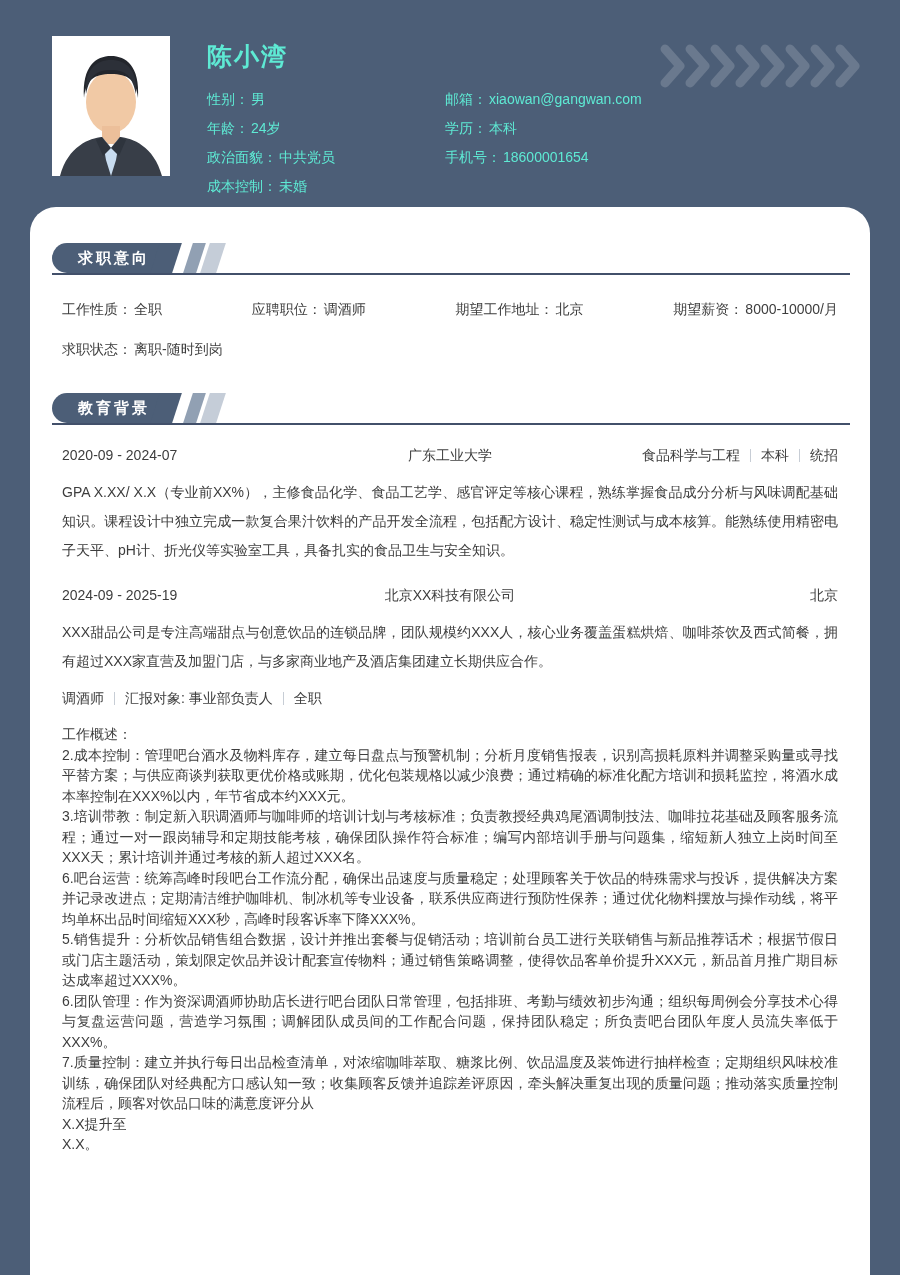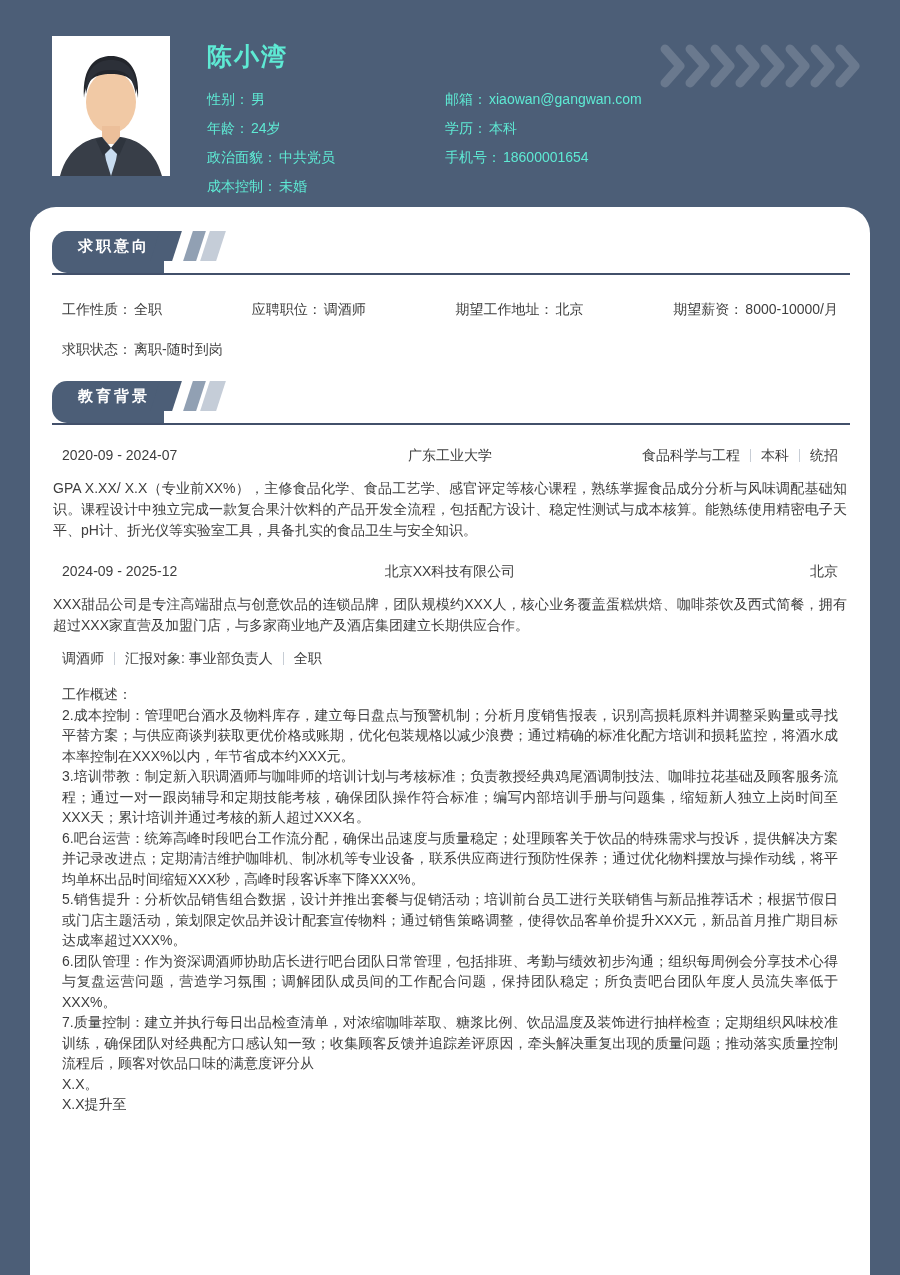--- a/index.html
+++ b/index.html
@@ -29,21 +29,21 @@
   .card {
     position:absolute; left:30px; right:30px; top:207px; bottom:0;
     background:#ffffff; border-radius:26px 26px 0 0;
     padding:38px 0 20px 0; overflow:hidden;
   }
   
   .section-header {
     position:relative; margin:0 20px 0 22px; height:30px;
     border-bottom:2px solid #42506a;
   }
-  .badge-row { position:absolute; left:0; bottom:0; display:flex; align-items:stretch; height:42px; }
+  .badge-row { position:absolute; left:0; bottom:0; display:flex; align-items:stretch; height:30px; }
   .badge {
     position:relative; background:#4c5e77; color:#ffffff;
     font-size:15px; font-weight:bold; letter-spacing:3px;
     line-height:30px; padding:0 14px 0 26px;
     border-radius:15px 0 0 15px; z-index:2; white-space:nowrap;
   }
   .badge::after {
     content:""; position:absolute; top:0; right:-13px; width:22px; height:30px;
     background:#4c5e77; transform:skewX(-18deg); z-index:-1;
   }
@@ -54,21 +54,21 @@
   
   .intent-row1 { display:flex; justify-content:space-between; margin:26px 32px 0; font-size:14px; }
   .intent-row2 { margin:22px 32px 0; font-size:14px; }
   .kv .lab { margin-right:2px; }
   
   .meta-row { display:flex; margin:22px 32px 0; font-size:14px; align-items:baseline; }
   .meta-left { flex:1; text-align:left; white-space:nowrap; }
   .meta-center { flex:1.3; text-align:center; white-space:nowrap; }
   .meta-right { flex:1; text-align:right; white-space:nowrap; }
   .vbar { display:inline-block; width:1px; height:13px; background:#c7cdd5; margin:0 10px; vertical-align:-2px; }
-  .para { margin:13px 23px 0; font-size:14px; line-height:21px; text-align:justify; }
+  .para { margin:13px 32px 0; font-size:14px; line-height:29px; text-align:justify; }
   .role-row { margin:14px 32px 0; font-size:14px; }
   .block { margin:16px 32px 0; font-size:14px; line-height:20.5px; }
   .block p { margin:0; text-align:justify; }
   .block .head { text-align:left; }
 </style>
 </head>
 <body>
 
 <div class="header">
   <div class="photo">
@@ -148,36 +148,36 @@
       <span class="meta-center">广东工业大学</span>
       <span class="meta-right">
         <span>食品科学与工程</span><span class="vbar"></span><span>本科</span><span class="vbar"></span><span>统招</span>
       </span>
     </div>
     <p class="para">GPA X.XX/ X.X（专业前XX%），主修食品化学、食品工艺学、感官评定等核心课程，熟练掌握食品成分分析与风味调配基础知识。课程设计中独立完成一款复合果汁饮料的产品开发全流程，包括配方设计、稳定性测试与成本核算。能熟练使用精密电子天平、pH计、折光仪等实验室工具，具备扎实的食品卫生与安全知识。</p>
   </div>
 
   <div class="section">
     <div class="meta-row">
-      <span class="meta-left">2024-09 - 2025-12</span>
+      <span class="meta-left">2024-09 - 2025-19</span>
       <span class="meta-center">北京XX科技有限公司</span>
       <span class="meta-right">北京</span>
     </div>
     <p class="para">XXX甜品公司是专注高端甜点与创意饮品的连锁品牌，团队规模约XXX人，核心业务覆盖蛋糕烘焙、咖啡茶饮及西式简餐，拥有超过XXX家直营及加盟门店，与多家商业地产及酒店集团建立长期供应合作。</p>
     <div class="role-row">
       <span>调酒师</span><span class="vbar"></span><span>汇报对象: 事业部负责人</span><span class="vbar"></span><span>全职</span>
     </div>
 
     <div class="block">
       <p class="head">工作概述：</p>
       <p>2.成本控制：管理吧台酒水及物料库存，建立每日盘点与预警机制；分析月度销售报表，识别高损耗原料并调整采购量或寻找平替方案；与供应商谈判获取更优价格或账期，优化包装规格以减少浪费；通过精确的标准化配方培训和损耗监控，将酒水成本率控制在XXX%以内，年节省成本约XXX元。</p>
       <p>3.培训带教：制定新入职调酒师与咖啡师的培训计划与考核标准；负责教授经典鸡尾酒调制技法、咖啡拉花基础及顾客服务流程；通过一对一跟岗辅导和定期技能考核，确保团队操作符合标准；编写内部培训手册与问题集，缩短新人独立上岗时间至XXX天；累计培训并通过考核的新人超过XXX名。</p>
       <p>6.吧台运营：统筹高峰时段吧台工作流分配，确保出品速度与质量稳定；处理顾客关于饮品的特殊需求与投诉，提供解决方案并记录改进点；定期清洁维护咖啡机、制冰机等专业设备，联系供应商进行预防性保养；通过优化物料摆放与操作动线，将平均单杯出品时间缩短XXX秒，高峰时段客诉率下降XXX%。</p>
       <p>5.销售提升：分析饮品销售组合数据，设计并推出套餐与促销活动；培训前台员工进行关联销售与新品推荐话术；根据节假日或门店主题活动，策划限定饮品并设计配套宣传物料；通过销售策略调整，使得饮品客单价提升XXX元，新品首月推广期目标达成率超过XXX%。</p>
       <p>6.团队管理：作为资深调酒师协助店长进行吧台团队日常管理，包括排班、考勤与绩效初步沟通；组织每周例会分享技术心得与复盘运营问题，营造学习氛围；调解团队成员间的工作配合问题，保持团队稳定；所负责吧台团队年度人员流失率低于XXX%。</p>
       <p>7.质量控制：建立并执行每日出品检查清单，对浓缩咖啡萃取、糖浆比例、饮品温度及装饰进行抽样检查；定期组织风味校准训练，确保团队对经典配方口感认知一致；收集顾客反馈并追踪差评原因，牵头解决重复出现的质量问题；推动落实质量控制流程后，顾客对饮品口味的满意度评分从</p>
+      <p>X.X提升至</p>
       <p>X.X。</p>
-      <p>X.X提升至</p>
     </div>
 
   </div>
 
 </div>
 
 </body></html>

